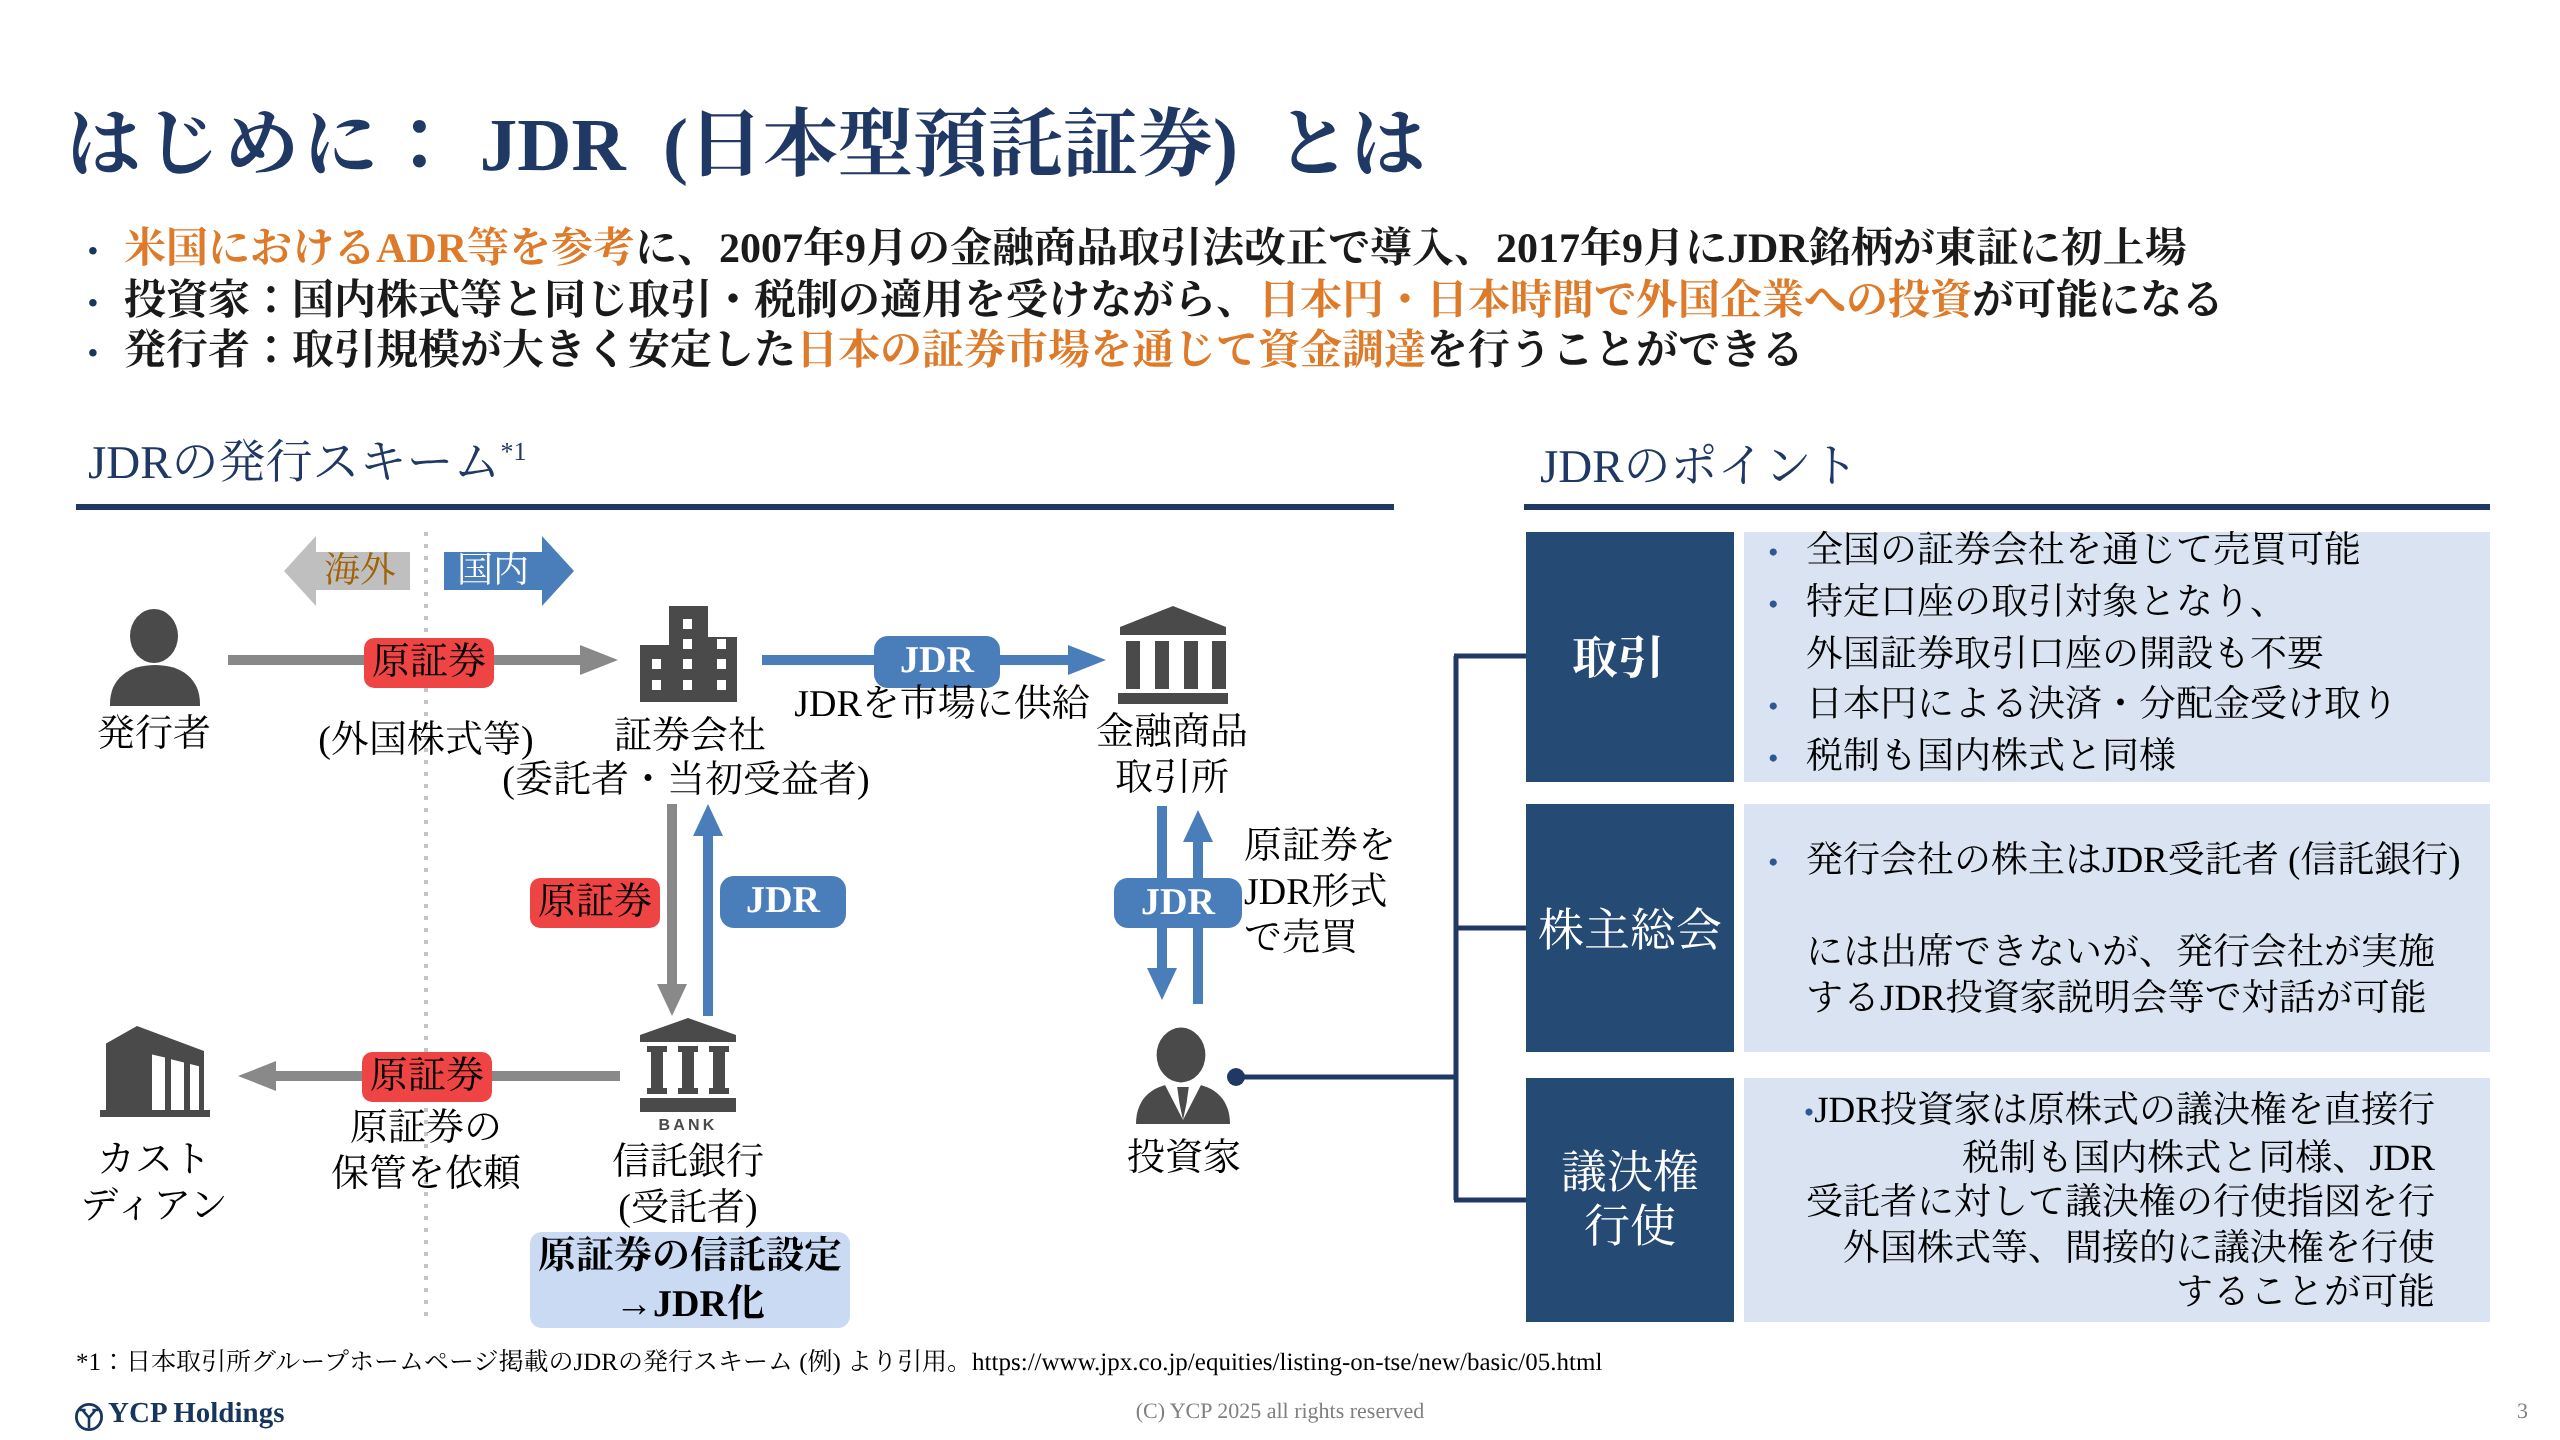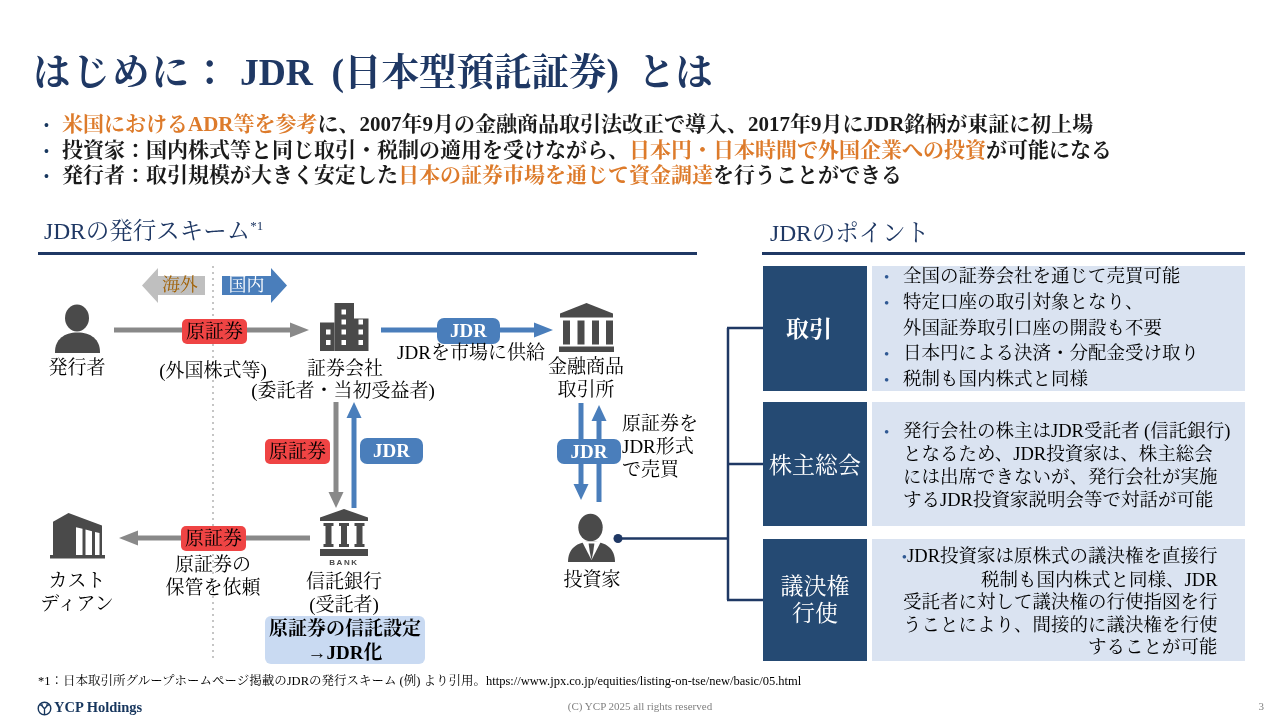--- a/index.html
+++ b/index.html
@@ -173,33 +173,33 @@
 <span class="ind">外国証券取引口座の開設も不要</span><br>
 <span class="bu">•</span>日本円による決済・分配金受け取り<br>
 <span class="bu">•</span>税制も国内株式と同様
 </div>
 
 <div class="abs darkbox" style="left:763px;top:402px;width:104px;height:124px;"></div>
 <div class="abs litebox" style="left:872px;top:402px;width:373px;height:124px;"></div>
 <div class="abs rowlab" style="left:763px;top:447px;width:104px;">株主総会</div>
 <div class="abs rtext" style="left:884px;top:419.5px;line-height:22.7px;">
 <span class="bu">•</span>発行会社の株主はJDR受託者 (信託銀行)<br>
-<span class="ind">となるため、JDR投資家は、株主総会</span><br>
+<br>
 <span class="ind">には出席できないが、発行会社が実施</span><br>
 <span class="ind">するJDR投資家説明会等で対話が可能</span>
 </div>
 
 <div class="abs darkbox" style="left:763px;top:539px;width:104px;height:122px;"></div>
 <div class="abs litebox" style="left:872px;top:539px;width:373px;height:122px;"></div>
 <div class="abs rowlab" style="left:763px;top:573px;width:104px;line-height:27px;">議決権<br>行使</div>
 <div class="abs rtext" style="left:884px;top:545px;line-height:22.5px;text-align:right;">
 <span class="bu">•</span>JDR投資家は原株式の議決権を直接行<br>
 <span class="ind">税制も国内株式と同様、JDR</span><br>
 <span class="ind">受託者に対して議決権の行使指図を行</span><br>
-<span class="ind">うことにより、間接的に議決権を行使</span><br>
+<span class="ind">外国株式等、間接的に議決権を行使</span><br>
 <span class="ind">することが可能</span>
 </div>
 
 <div class="abs" id="footnote">*1：日本取引所グループホームページ掲載のJDRの発行スキーム (例) より引用。https://www.jpx.co.jp/equities/listing-on-tse/new/basic/05.html</div>
 
 <svg class="abs" style="left:37px;top:701px;" width="15" height="15" viewBox="0 0 15 15">
   <circle cx="7.5" cy="7.5" r="6.3" fill="none" stroke="#17365d" stroke-width="1.4"></circle>
   <path d="M7.5,7.8 L4.2,4.0 M7.5,7.8 L10.8,4.0 M7.5,7.8 L7.5,13 M5.8,4.0 L2.8,4.0 M9.2,4.0 L12.2,4.0" stroke="#17365d" stroke-width="1.3" fill="none"></path>
 </svg>
 <div class="abs" id="ycptext">YCP Holdings</div>

